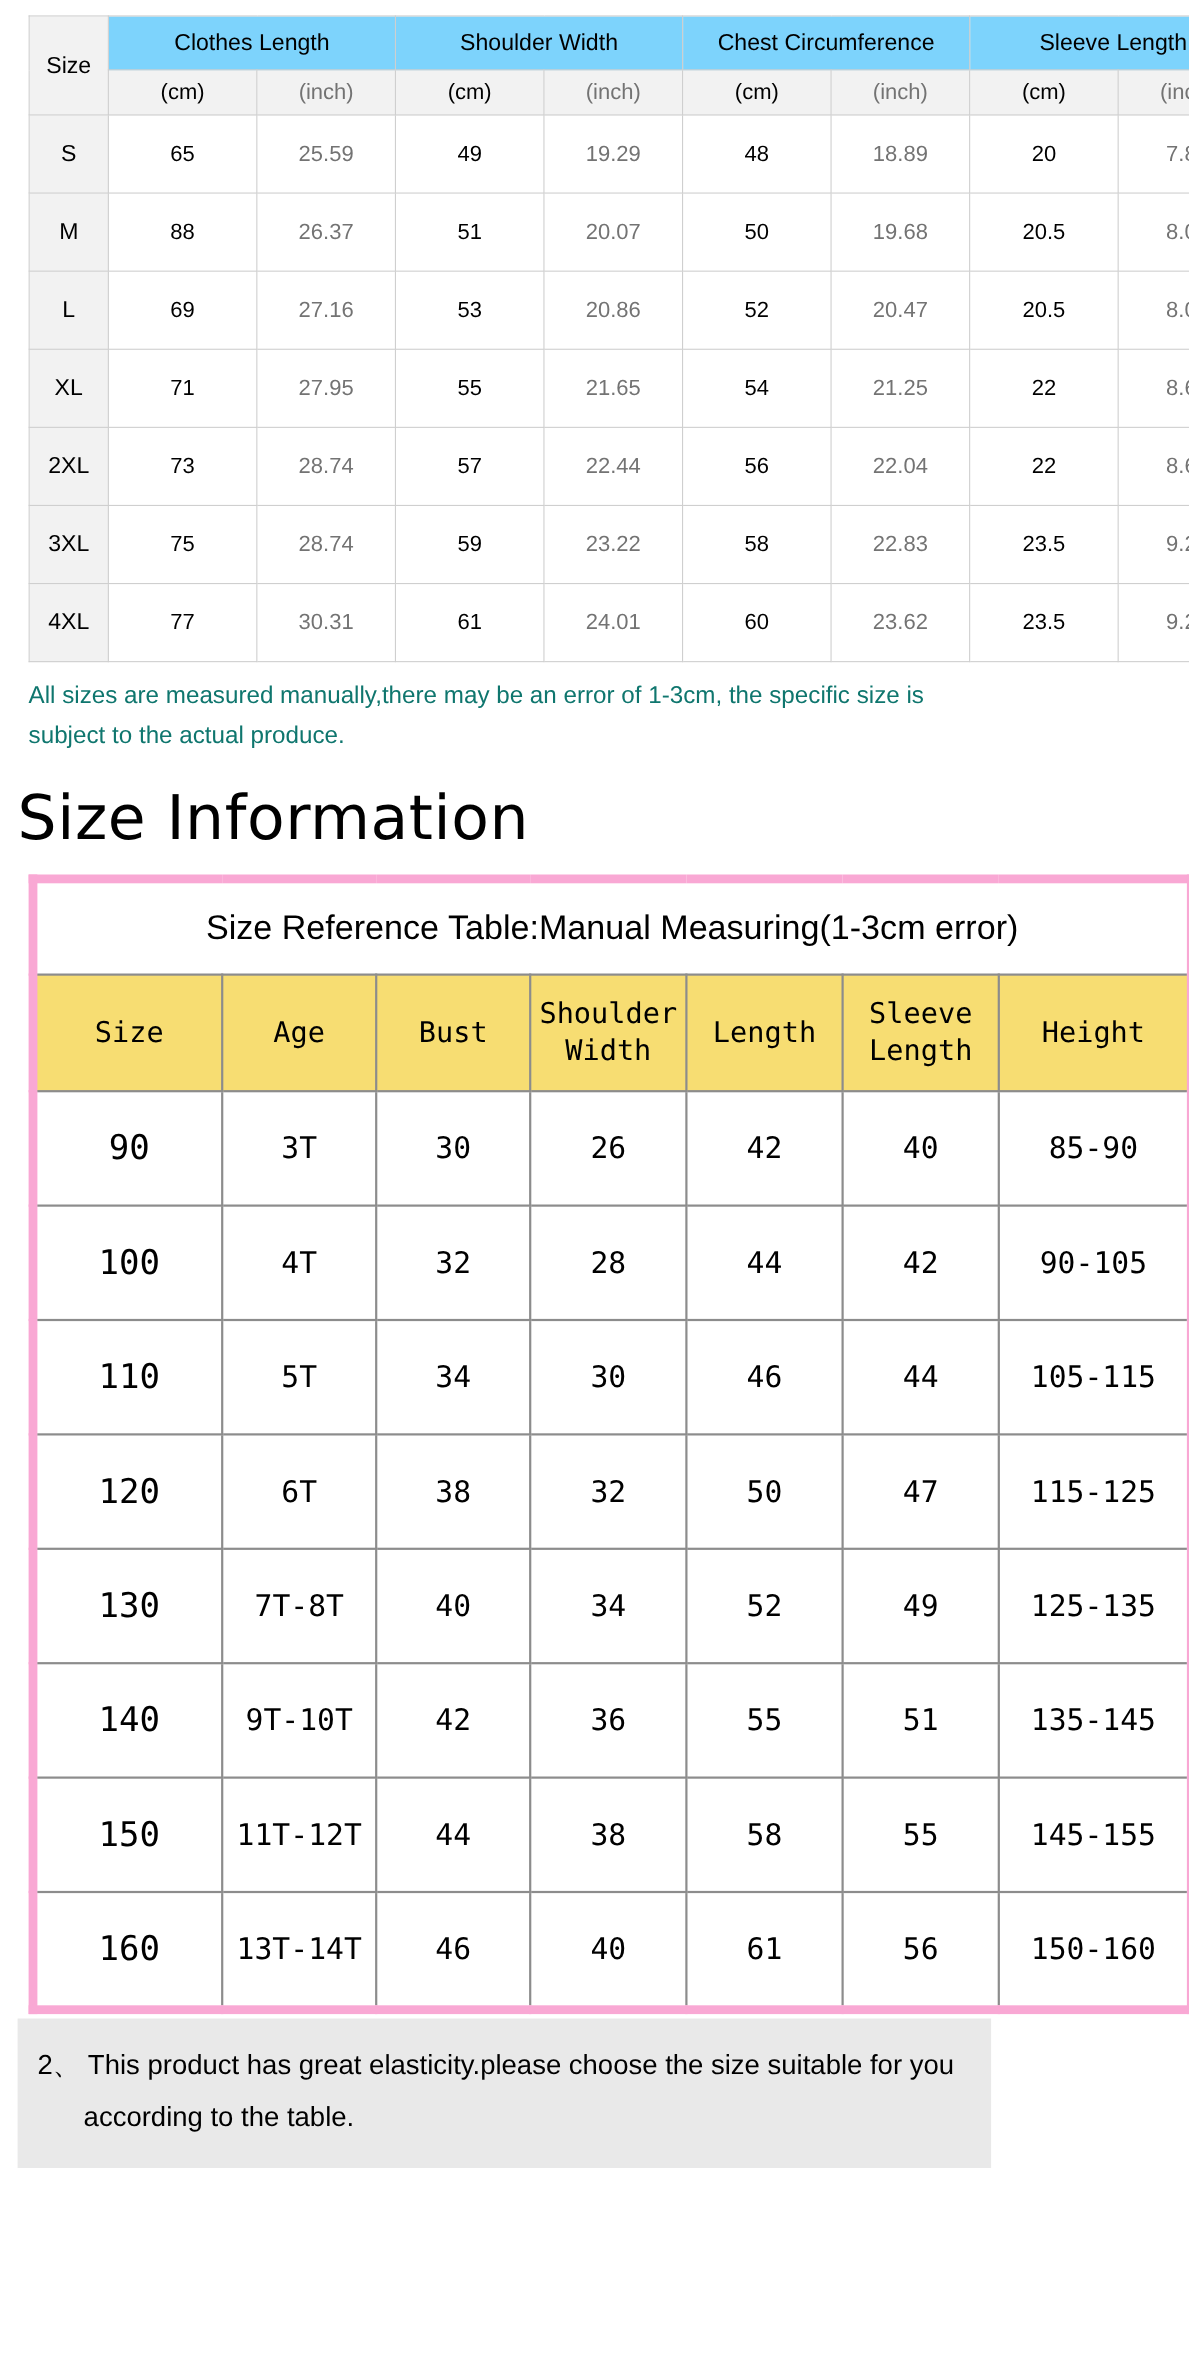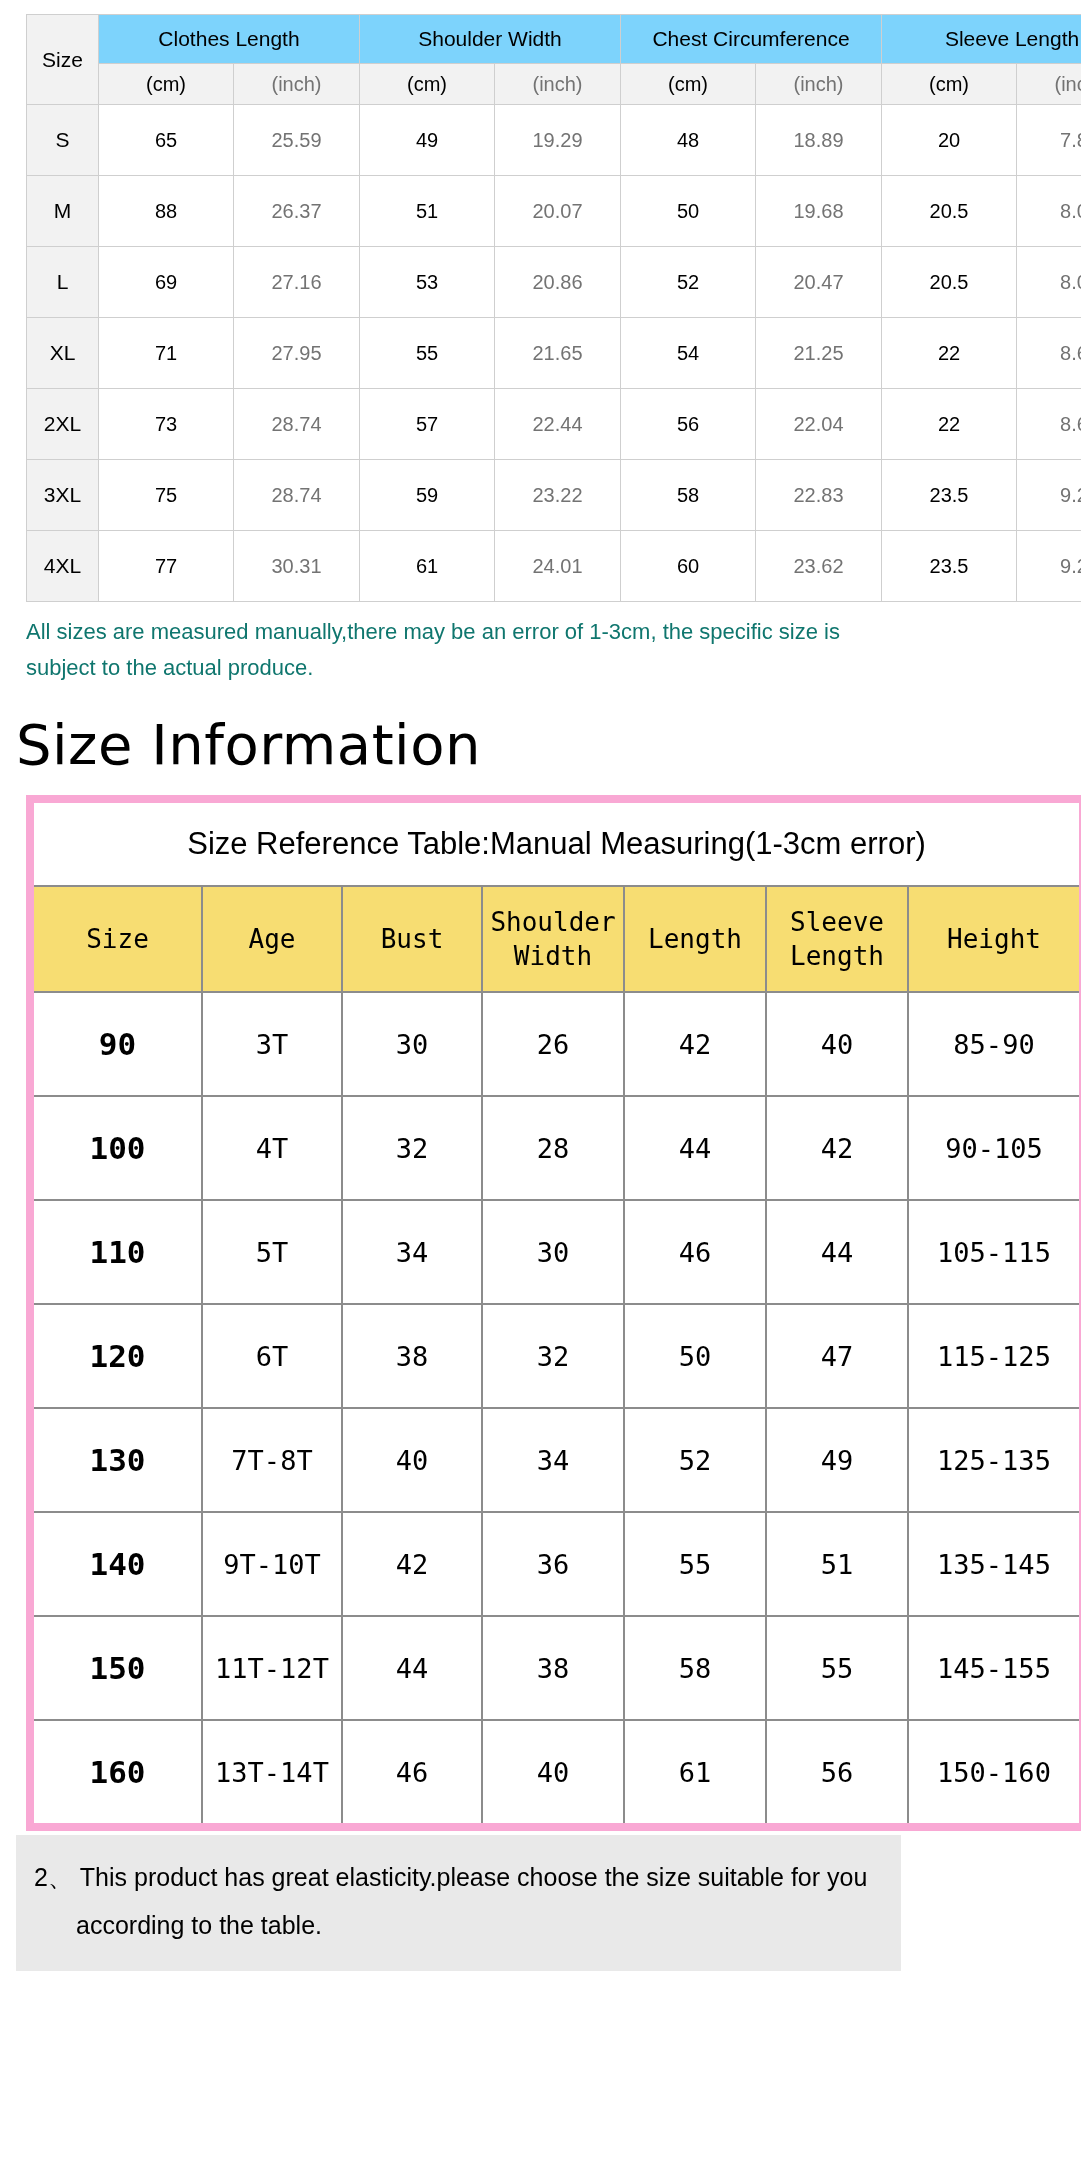--- a/index.html
+++ b/index.html
@@ -104,21 +104,20 @@
     height: 82px;
   }
   table.t2 tr.hdr td {
     background: #f7dd72;
     font-size: 26px;
     height: 104px;
     line-height: 34px;
   }
   table.t2 td.sizeval {
     font-size: 31px;
-    font-weight: bold;
   }
 
   
   .footer {
     background: #e9e9e9;
     padding: 18px 18px 22px 18px;
     margin-top: 4px;
   }
   .fnote {
     font-size: 25px;

